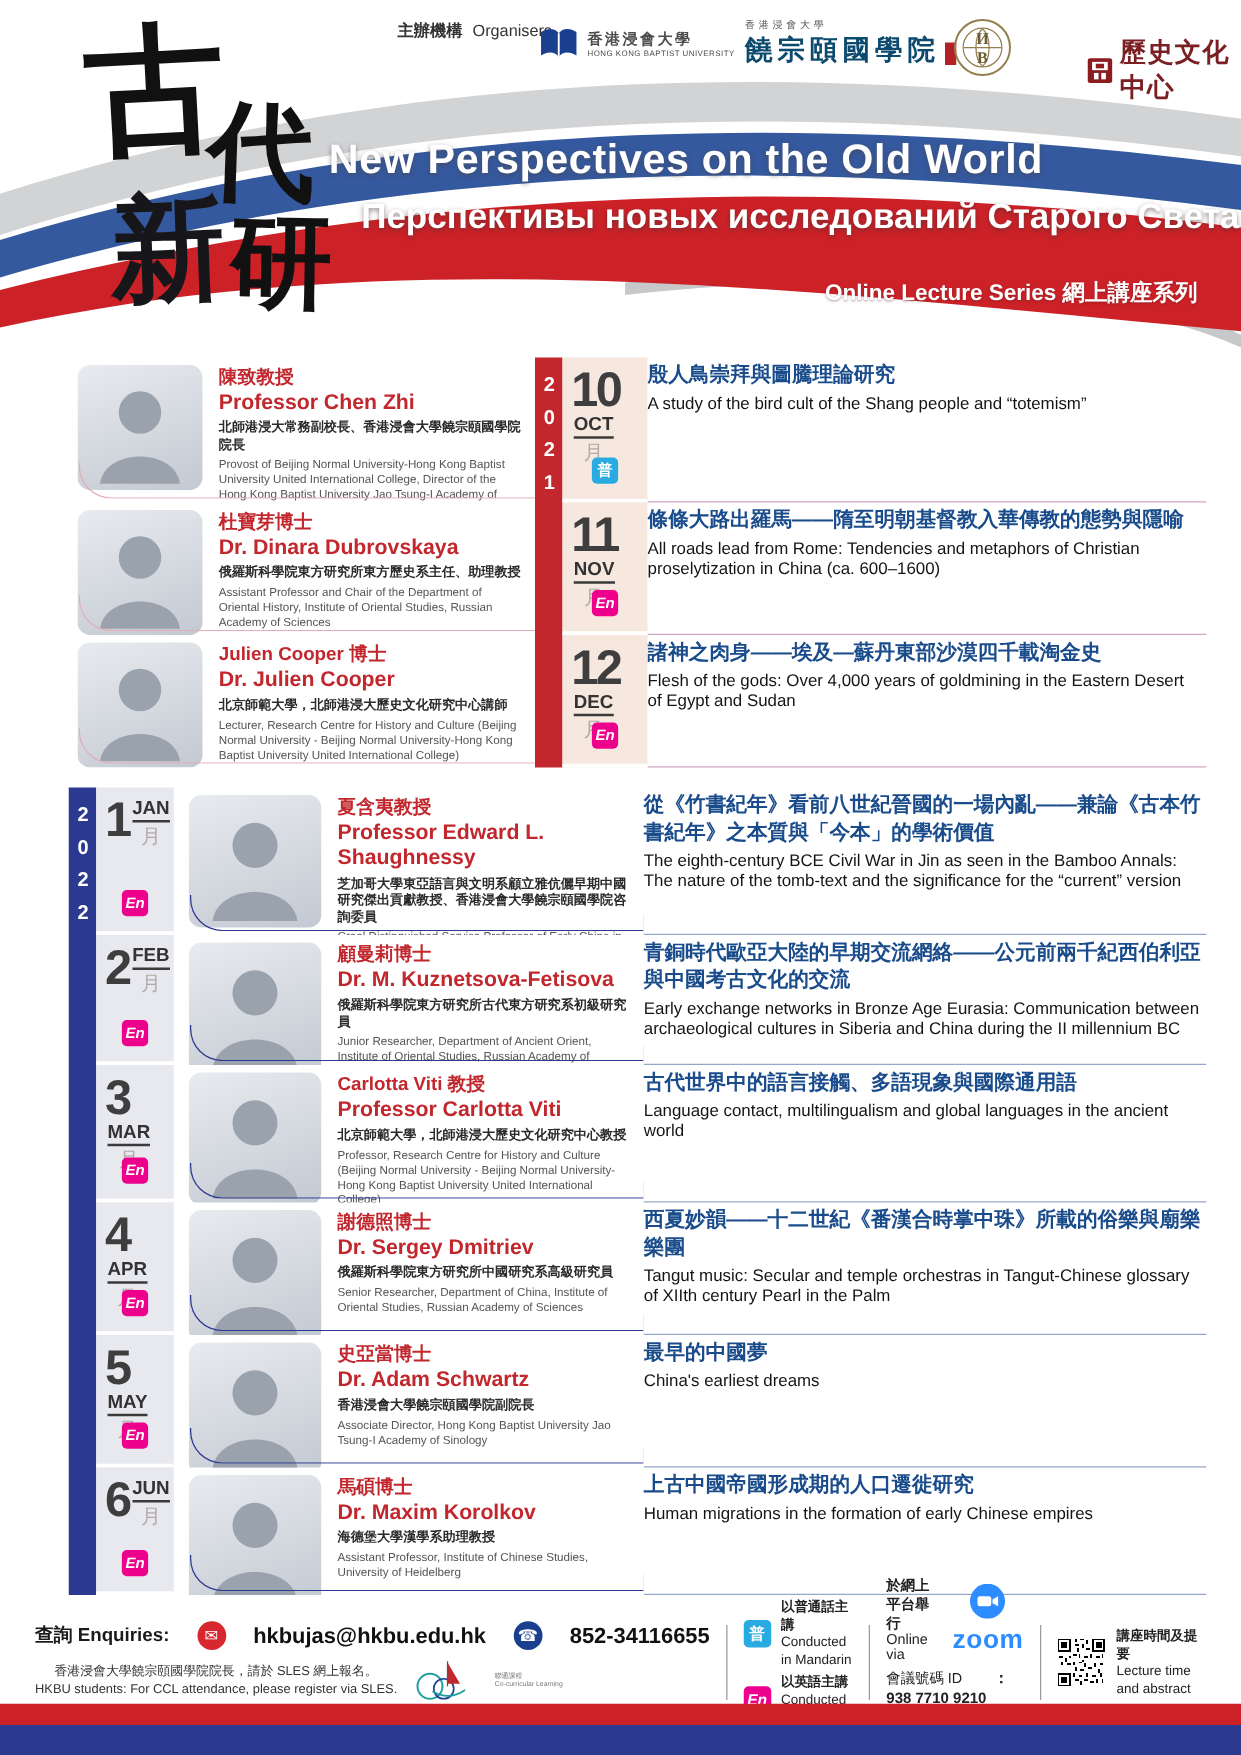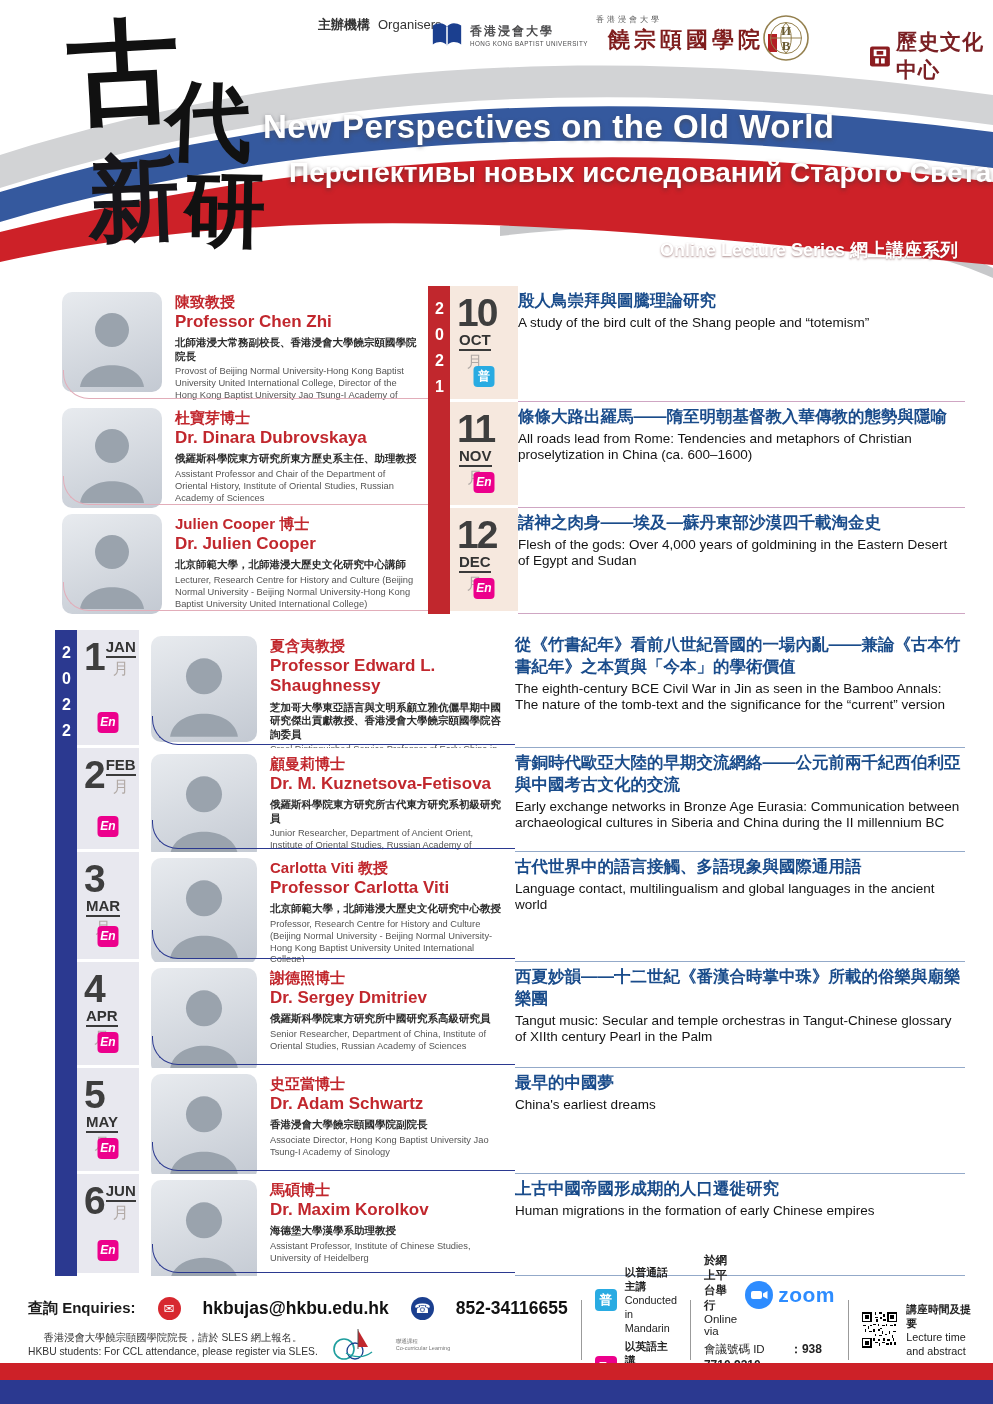--- a/index.html
+++ b/index.html
@@ -11,37 +11,37 @@
   .header { position:absolute; left:0; top:0; width:993px; height:272px; }
   .ribbon { position:absolute; left:0; top:40px; width:993px; height:240px; }
   .organisers { position:absolute; left:318px; top:16px; font-size:13px; color:#333; }
   .organisers b { margin-right:8px; }
   .logo { position:absolute; display:flex; align-items:center; gap:6px; }
   .logo-hkbu { left:430px; top:20px; }
   .hkbu-text .zh { font-weight:bold; font-size:12px; letter-spacing:2px; color:#4d4d4f; }
   .hkbu-text .en { font-size:6.3px; color:#4d4d4f; letter-spacing:.4px; }
   .logo-jas { left:596px; top:14px; display:block; }
   .jas-small { font-size:8px; color:#555; letter-spacing:3px; }
-  .jas-main { font-family:"Liberation Serif","DejaVu Serif",serif; font-weight:bold; font-size:22px; color:#7f1d1d; letter-spacing:4px;margin-left:12px; }
+  .jas-main { font-family:"Liberation Serif","DejaVu Serif",serif; font-weight:bold; font-size:22px; color:#0c4a6e; letter-spacing:4px; }
   .jas-seal { display:inline-block; width:9px; height:18px; background:#b32025; vertical-align:middle; margin-left:4px; }
   .logo-iv { left:762px; top:14px; }
   .logo-hcc { left:826px; top:28px;padding-left:44px; }
   .hcc-text { font-family:"Liberation Serif","DejaVu Serif",serif; font-weight:bold; font-size:21px; color:#7a2024; letter-spacing:1px; }
   .calligraphy { position:absolute; left:58px; top:6px; width:220px; height:252px; z-index:3;
                  font-family:"DejaVu Serif","Liberation Serif",serif; color:#111; }
   .calligraphy span { position:absolute; font-weight:bold; }
   .cal-0 { left:10px; top:-8px; font-size:112px; transform:rotate(-3deg); }
   .cal-1 { left:108px; top:58px; font-size:86px; transform:rotate(2deg); }
   .cal-2 { left:30px; top:132px; font-size:92px; transform:rotate(-2deg); color:#17161a; }
   .cal-3 { left:126px; top:150px; font-size:82px; transform:rotate(1deg); }
   .title-en { position:absolute; left:263px; top:108px; z-index:4; color:#fff; font-weight:bold; font-size:33px;
               text-shadow:0 2px 4px rgba(70,70,80,.65); letter-spacing:.5px; }
   .title-ru { position:absolute; left:289px; top:157px; z-index:4; color:#fff; font-weight:bold; font-size:28px;
               text-shadow:0 2px 4px rgba(70,50,50,.6); }
-  .series   { position:absolute; left:660px; top:238px; z-index:4; color:#fff; font-weight:bold; font-size:18px;
+  .series   { position:absolute; left:660px; top:222px; z-index:4; color:#fff; font-weight:bold; font-size:18px;
               text-shadow:0 1px 2px rgba(90,30,30,.5); }
 
   
   .s21 { position:absolute; left:62px; top:286px; width:903px; display:grid;
          grid-template-columns:366px 22px 68px 1fr; grid-template-rows:116px 106px 106px; }
   .s22 { position:absolute; left:55px; top:630px; width:910px; display:grid;
          grid-template-columns:22px 62px 376px 1fr; grid-template-rows:118px 104px 110px 106px 106px 102px; }
   .r1{grid-row:1} .r2{grid-row:2} .r3{grid-row:3} .r4{grid-row:4} .r5{grid-row:5} .r6{grid-row:6}
   .c1{grid-column:1} .c2{grid-column:2} .c3{grid-column:3} .c4{grid-column:4}
 
@@ -101,21 +101,21 @@
   .notes { text-align:center; font-size:10.3px; color:#333; line-height:1.35; }
   .ccl-txt { font-size:5.5px; color:#777; line-height:1.2; }
   .leg { display:flex; align-items:center; gap:8px; margin:4px 0; }
   .leg .lb { width:22px; height:22px; border-radius:4px; color:#fff; text-align:center;
              font-weight:bold; font-size:12.5px; line-height:22px; flex:none; }
   .leg .lb.m { background:#29abe2; } .leg .lb.e { background:#ec008c; font-style:italic; }
   .leg .lt { font-size:10.8px; line-height:1.3; color:#222; }
   .leg .lt .z { font-weight:bold; }
   .zgrp { font-size:11.5px; color:#222; }
   .zrow1 { display:flex; align-items:center; gap:8px; }
-  .zoomlogo { display:flex; align-items:center; gap:5px; }
+  .zoomlogo { display:flex; align-items:center; gap:5px;flex-direction:column; }
   .zoomword { font-weight:bold; font-size:21px; color:#2d8cff; letter-spacing:.5px; }
   .zline { margin-top:4px; font-size:11.5px; }
   .zline .lab { display:inline-block; min-width:86px; }
   .zline b { font-size:12px; }
   .qrgrp { display:flex; align-items:center; gap:9px; }
   .qrcap { font-size:10.8px; line-height:1.3; color:#222; }
   .qrcap .z { font-weight:bold; }
 
   .stripe-red  { position:absolute; left:0; top:1363px; width:993px; height:17px; background:#cd2128; }
   .stripe-blue { position:absolute; left:0; top:1380px; width:993px; height:24px; background:#2b3990; }

